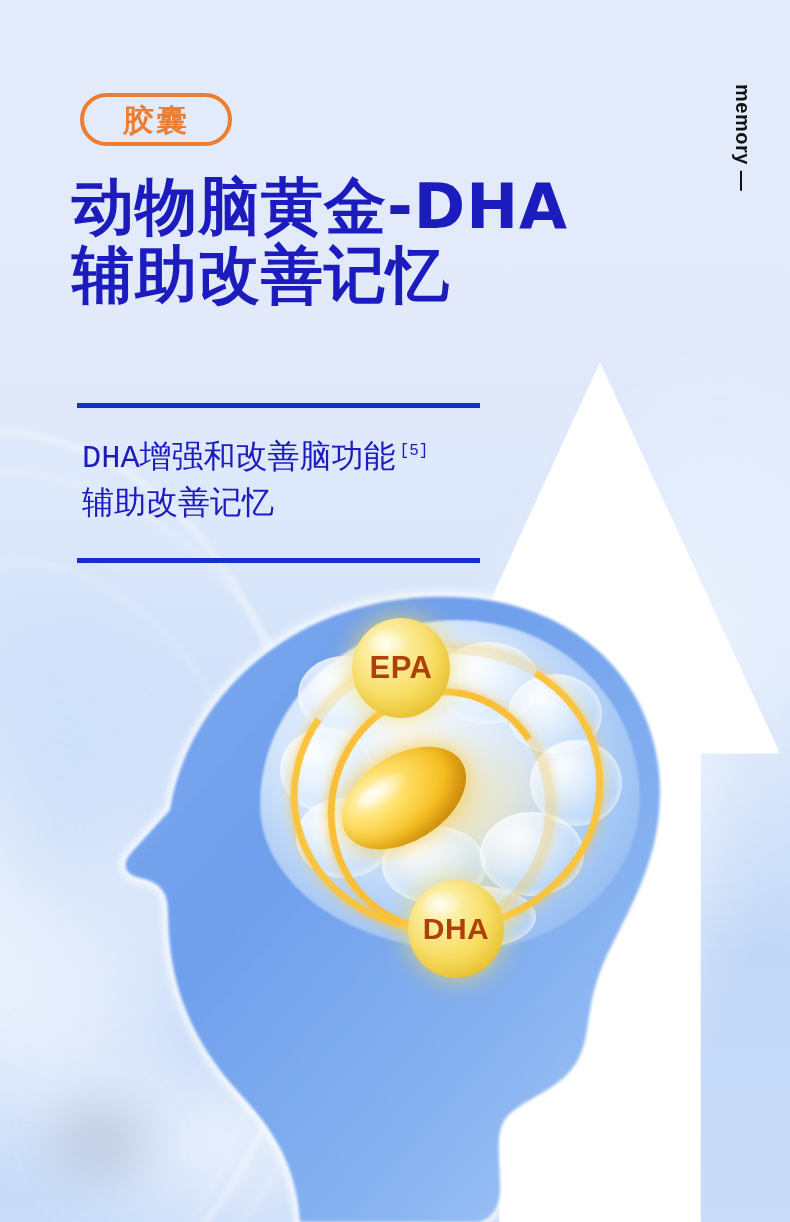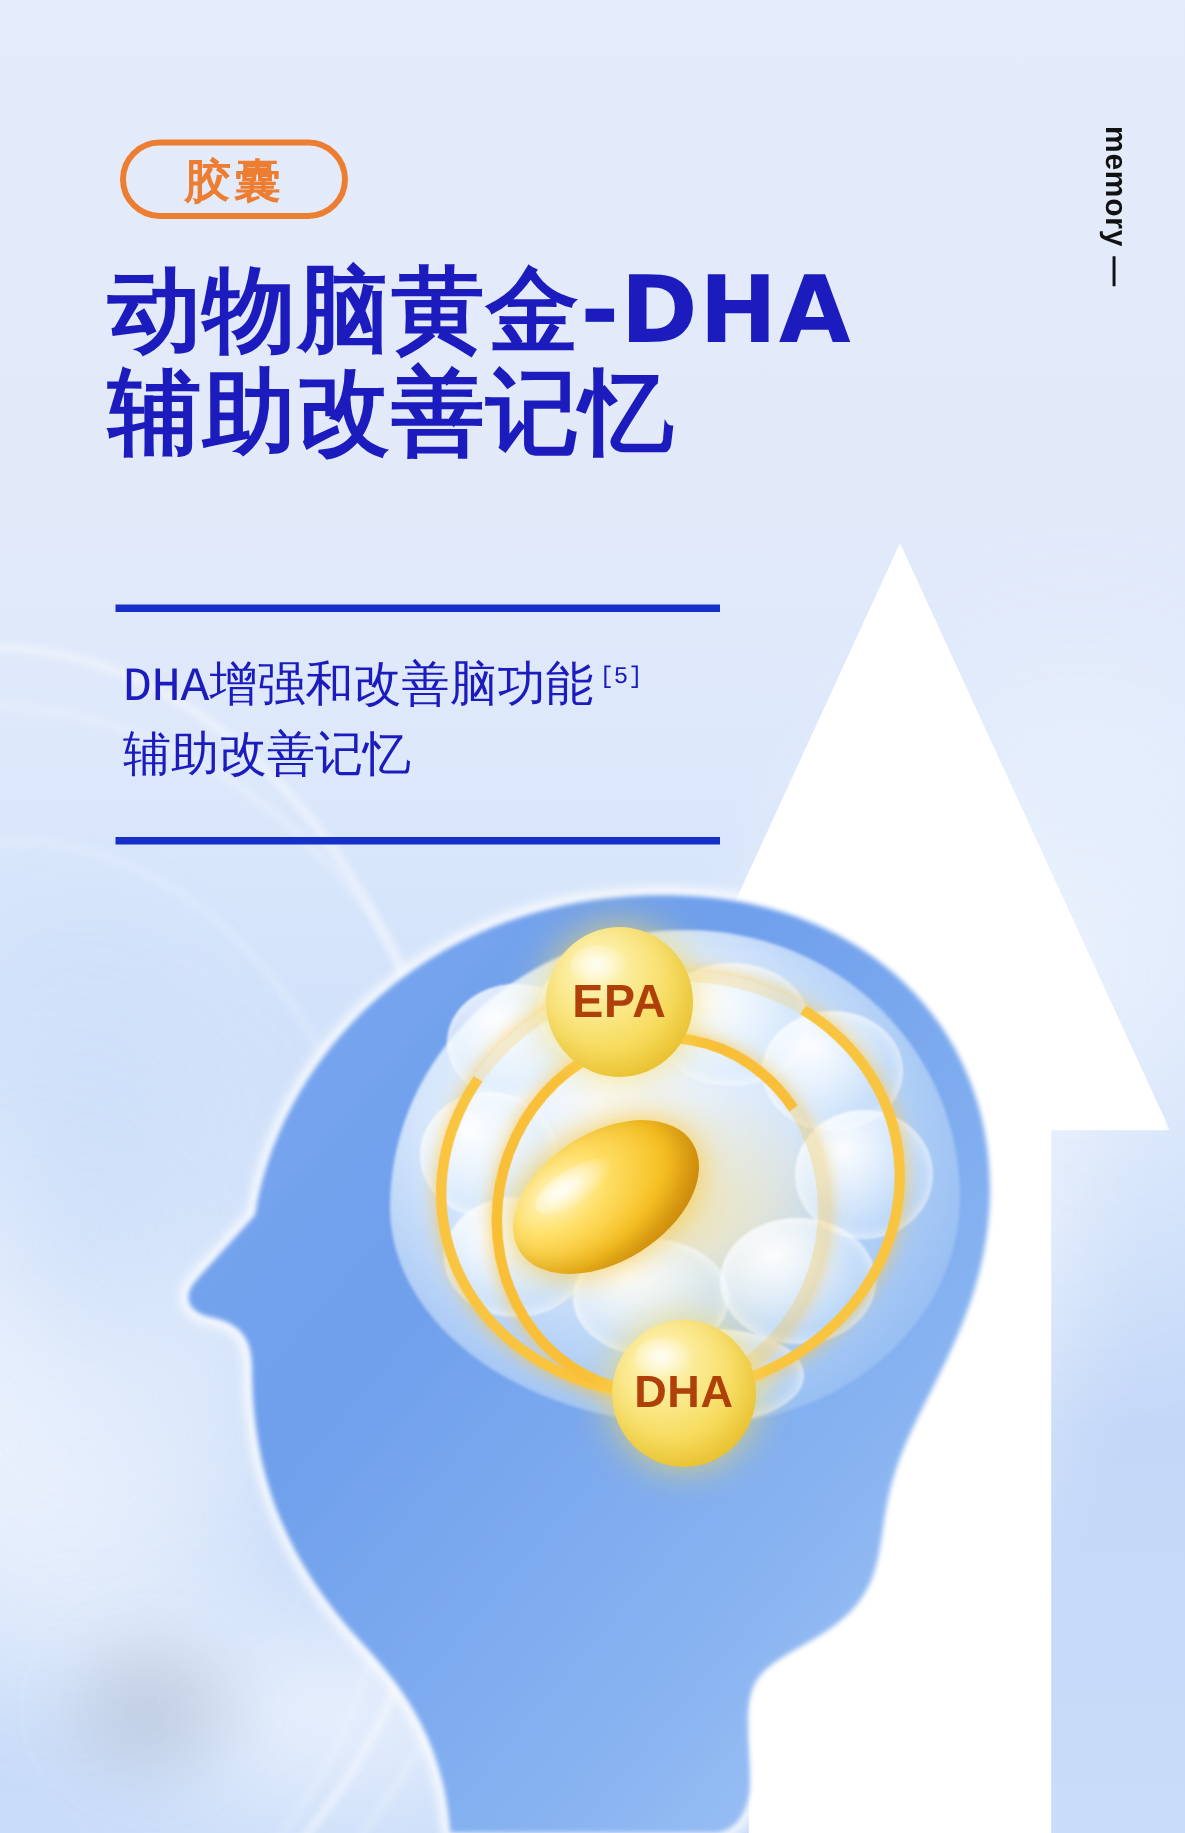--- a/index.html
+++ b/index.html
@@ -127,21 +127,21 @@
     border-radius:50%;
     background:radial-gradient(ellipse at 45% 45%,rgba(255,255,255,.80),rgba(255,255,255,0) 72%);
   }
   .bubble span{
     position:relative;
     color:#b0400a;
     font-weight:bold;
     letter-spacing:.5px;
     font-family:"Liberation Sans","DejaVu Sans",sans-serif;
   }
-  .bubble-epa{left:124px;top:18px;width:98px;height:100px;}
+  .bubble-epa{left:112px;top:18px;width:98px;height:100px;}
   .bubble-epa span{font-size:31px;}
   .bubble-dha{left:168px;top:280px;width:96px;height:98px;}
   .bubble-dha span{font-size:30px;}
 
   
   .badge{
     position:absolute;left:80px;top:93px;
     width:152px;height:53px;
     border:4px solid #ed7d31;
     border-radius:30px;

